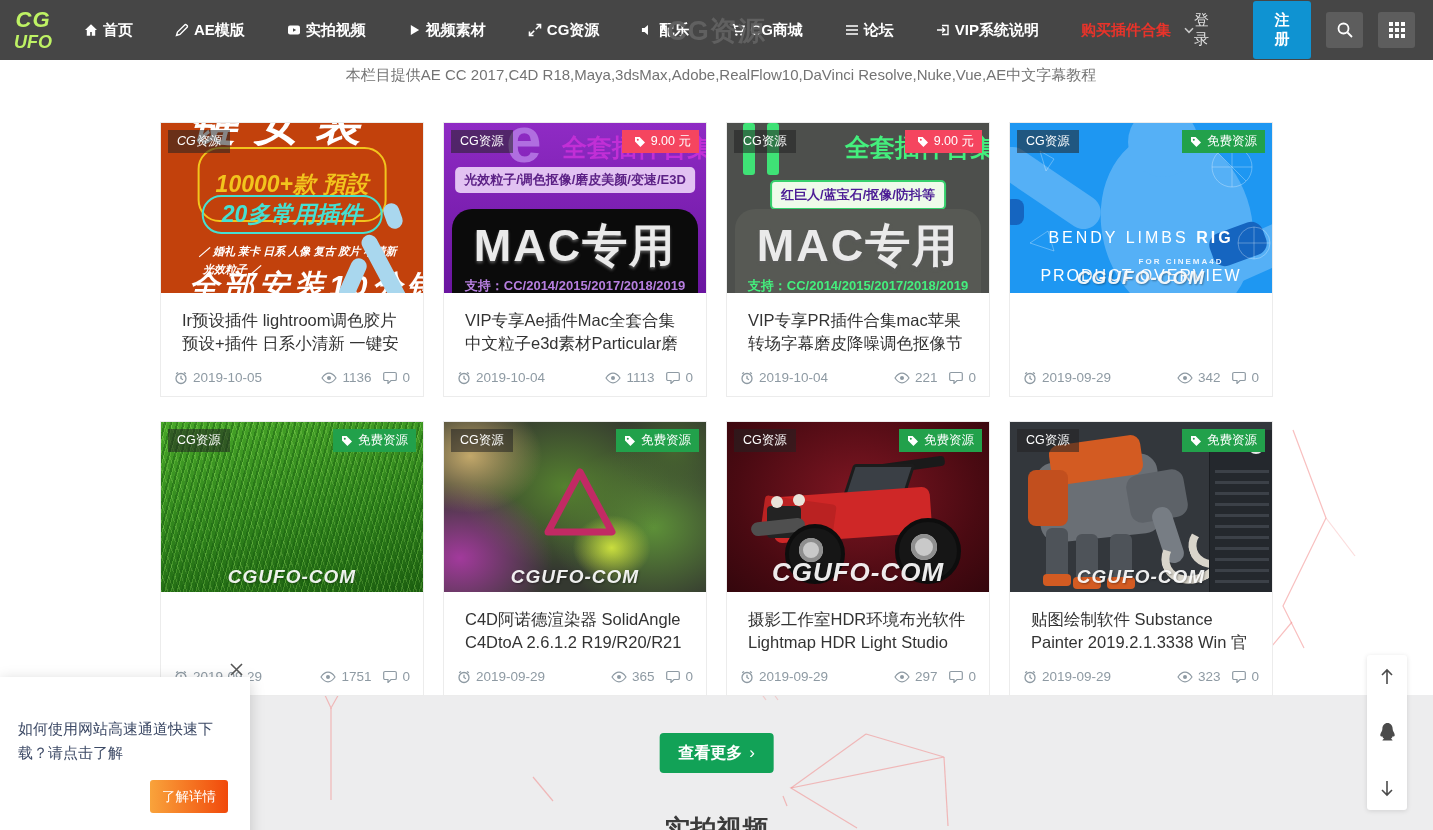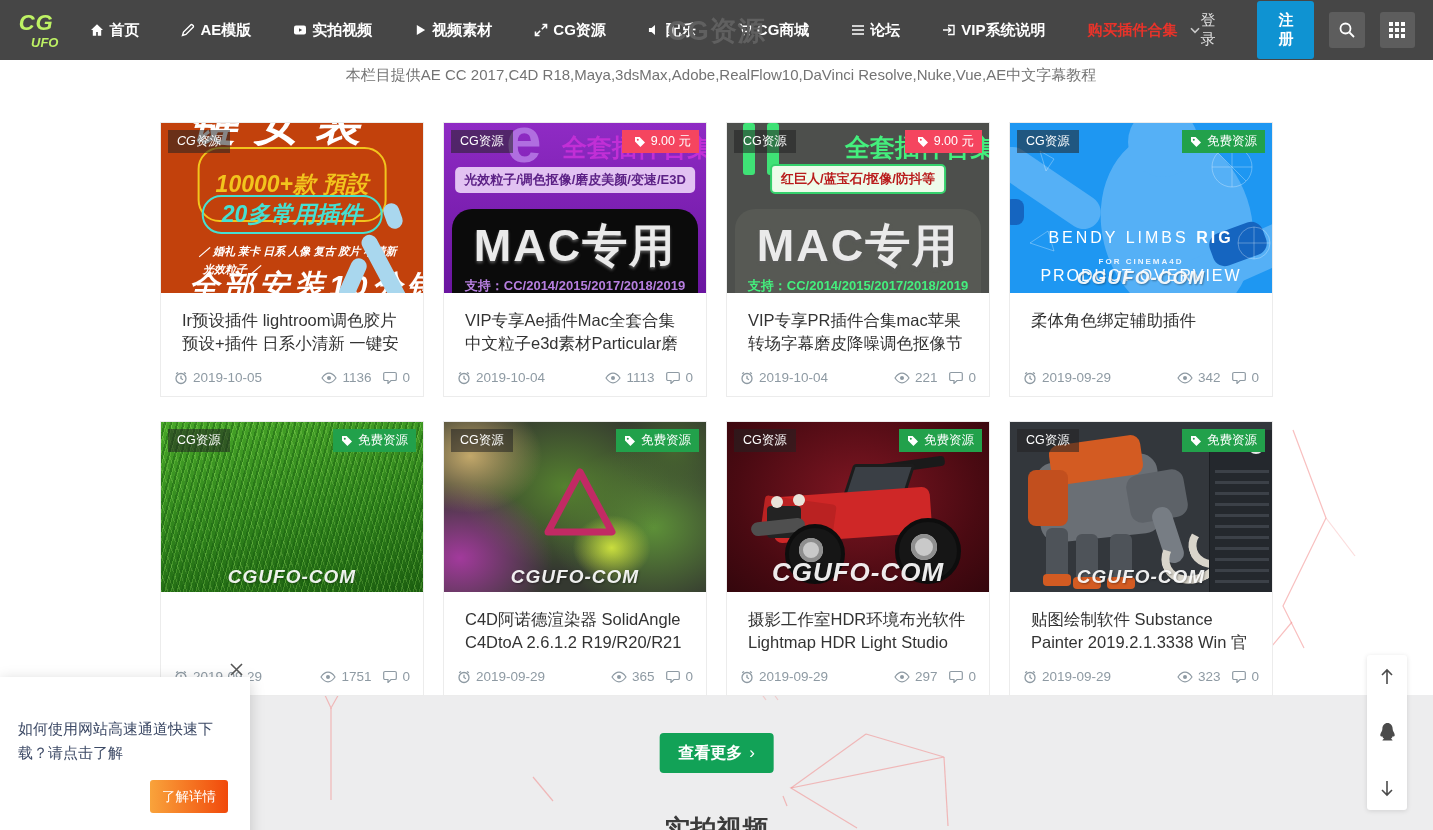--- a/index.html
+++ b/index.html
@@ -8,21 +8,21 @@
 
   
   .decor{position:absolute;left:0;top:0;z-index:1;pointer-events:none;}
 
   
   .nav{position:absolute;top:0;left:0;right:0;height:60px;background:#464646;display:flex;
     align-items:center;z-index:40;}
   .logo{margin-left:14px;color:#bef264;font-style:italic;font-weight:bold;text-align:center;
     line-height:1;cursor:pointer;}
   .logo .l1{font-size:22px;letter-spacing:1px;}
-  .logo .l2{font-size:13px;margin-top:2px;margin-left:17px;}
+  .logo .l2{font-size:18px;margin-top:2px;}
   .menu{display:flex;margin-left:32px;}
   .nav-item{display:flex;align-items:center;gap:5px;color:#fff;font-size:15px;font-weight:bold;
     margin-right:42px;cursor:pointer;white-space:nowrap;}
   .nav-item svg{flex:none;}
   .nav-item.hl{color:#e8332a;margin-right:0;}
   .nav-item.hl .chev{margin-left:8px;}
   .nav-right{margin-left:auto;display:flex;align-items:center;}
   .login{color:#e2e2e2;font-size:15px;cursor:pointer;margin-right:32px;}
   .btn-reg{background:#0f93d2;color:#fff;font-size:15px;font-weight:bold;padding:10px 16px;
     border-radius:3px;border:none;cursor:pointer;}
@@ -85,41 +85,41 @@
   .t2-head{position:absolute;top:8px;left:118px;font-size:25px;font-weight:bold;color:#c12fd6;white-space:nowrap;}
   .t2-pill{position:absolute;top:44px;left:50%;transform:translateX(-50%);background:#e2c2f2;
     color:#5c2186;font-size:13px;font-weight:bold;padding:4px 9px;border-radius:5px;white-space:nowrap;}
   .t2-panel{position:absolute;left:8px;right:8px;top:86px;bottom:-34px;background:#0b0b0b;
     border-radius:20px;text-align:center;}
   .t2-mac{margin-top:7px;font-size:45px;font-weight:bold;color:#eaeaea;letter-spacing:2px;
     text-shadow:0 2px 3px #5c5c5c;}
   .t2-sup{font-size:13px;color:#b77fe0;font-weight:bold;margin-top:1px;}
   .thumb3{background:#4d4f4c;}
   .thumb3 .t2-head{color:#44ef7d;}
-  .thumb3 .t2-pill{background:#eefbea;color:#b91c1c;border:2px solid #35d06c;top:41px;}
+  .thumb3 .t2-pill{background:#eefbea;color:#4c1d95;border:2px solid #35d06c;top:57px;}
   .thumb3 .t2-panel{background:#575954;}
   .thumb3 .t2-sup{color:#44ef7d;}
   .t3-bar{position:absolute;top:0;width:12px;height:52px;background:#3fe276;border-radius:3px;}
   .t3-bar.x{left:16px;}.t3-bar.y{left:40px;}
 
   
   .thumb4{background:#1e97f2;}
   .t4-blob{position:absolute;background:#55b0f6;border-radius:50%;}
   .t4-b1{width:150px;height:190px;left:92px;top:8px;transform:rotate(-14deg);}
   .t4-b2{width:70px;height:70px;left:118px;top:-16px;}
   .t4-b3{width:120px;height:34px;left:-22px;top:48px;border-radius:20px;transform:rotate(34deg);}
   .t4-b4{width:140px;height:40px;right:-32px;bottom:10px;border-radius:24px;transform:rotate(-24deg);}
   .t4-shoe{position:absolute;width:56px;height:34px;right:6px;bottom:32px;background:#1565c0;
     border-radius:12px;transform:rotate(-20deg);}
   .t4-hand{position:absolute;width:20px;height:26px;left:-6px;top:76px;background:#1565c0;border-radius:8px;}
   .t4-t1{position:absolute;top:106px;left:0;width:100%;text-align:center;color:#fff;font-size:16px;
     letter-spacing:3px;font-weight:300;z-index:3;}
   .t4-t1 b{font-weight:bold;}
   .t4-t2{position:absolute;top:134px;left:0;width:100%;text-align:center;color:#eaf5ff;font-size:8px;
-    letter-spacing:2px;font-weight:bold;z-index:3;}
+    letter-spacing:2px;font-weight:bold;z-index:3;padding-left:40px;}
   .t4-t3{position:absolute;top:144px;left:0;width:100%;text-align:center;color:#fff;font-size:16px;
     letter-spacing:2px;font-weight:300;z-index:3;}
   .t4-wire{position:absolute;left:0;top:0;z-index:2;}
 
   
   .thumb5{background:
     repeating-linear-gradient(105deg, rgba(20,90,12,0) 0 3px, rgba(22,92,14,.45) 3px 5px, rgba(150,235,95,.25) 5px 6px),
     repeating-linear-gradient(70deg, rgba(200,255,140,.18) 0 1px, rgba(0,0,0,0) 1px 6px),
     linear-gradient(170deg,#47a528 0%,#2e811b 55%,#1d5f10 100%);}
 
@@ -504,21 +504,20 @@
         <div class="wm">CGUFO-COM</div>
         <span class="badge-cat">CG资源</span>
         <span class="badge-tag badge-free">
           <svg width="12" height="12" viewBox="0 0 12 12">
               <path fill-rule="evenodd" d="M1 1h4.6L11 6.4 6.4 11 1 5.6zM3.8 2.8a1 1 0 1 0 .01 2 1 1 0 0 0-.01-2z" fill="#fff"></path>
             </svg>
           <span>免费资源</span>
         </span>
       </div>
       <div class="cbody">
-        <h3 class="ctitle">柔体角色绑定辅助插件</h3>
         <div class="meta">
           <span class="mitem">
             <svg width="14" height="14" viewBox="0 0 14 14">
                 <circle cx="7" cy="7.5" r="5" fill="none" stroke="currentColor" stroke-width="1.3"></circle>
                 <path d="M7 4.8V7.5l2 1.2" stroke="currentColor" stroke-width="1.3" fill="none"></path>
                 <path d="M2.2 2.8 4 1.4M11.8 2.8 10 1.4" stroke="currentColor" stroke-width="1.3"></path>
               </svg>
             <span>2019-09-29</span>
           </span>
           <span class="m-right">

